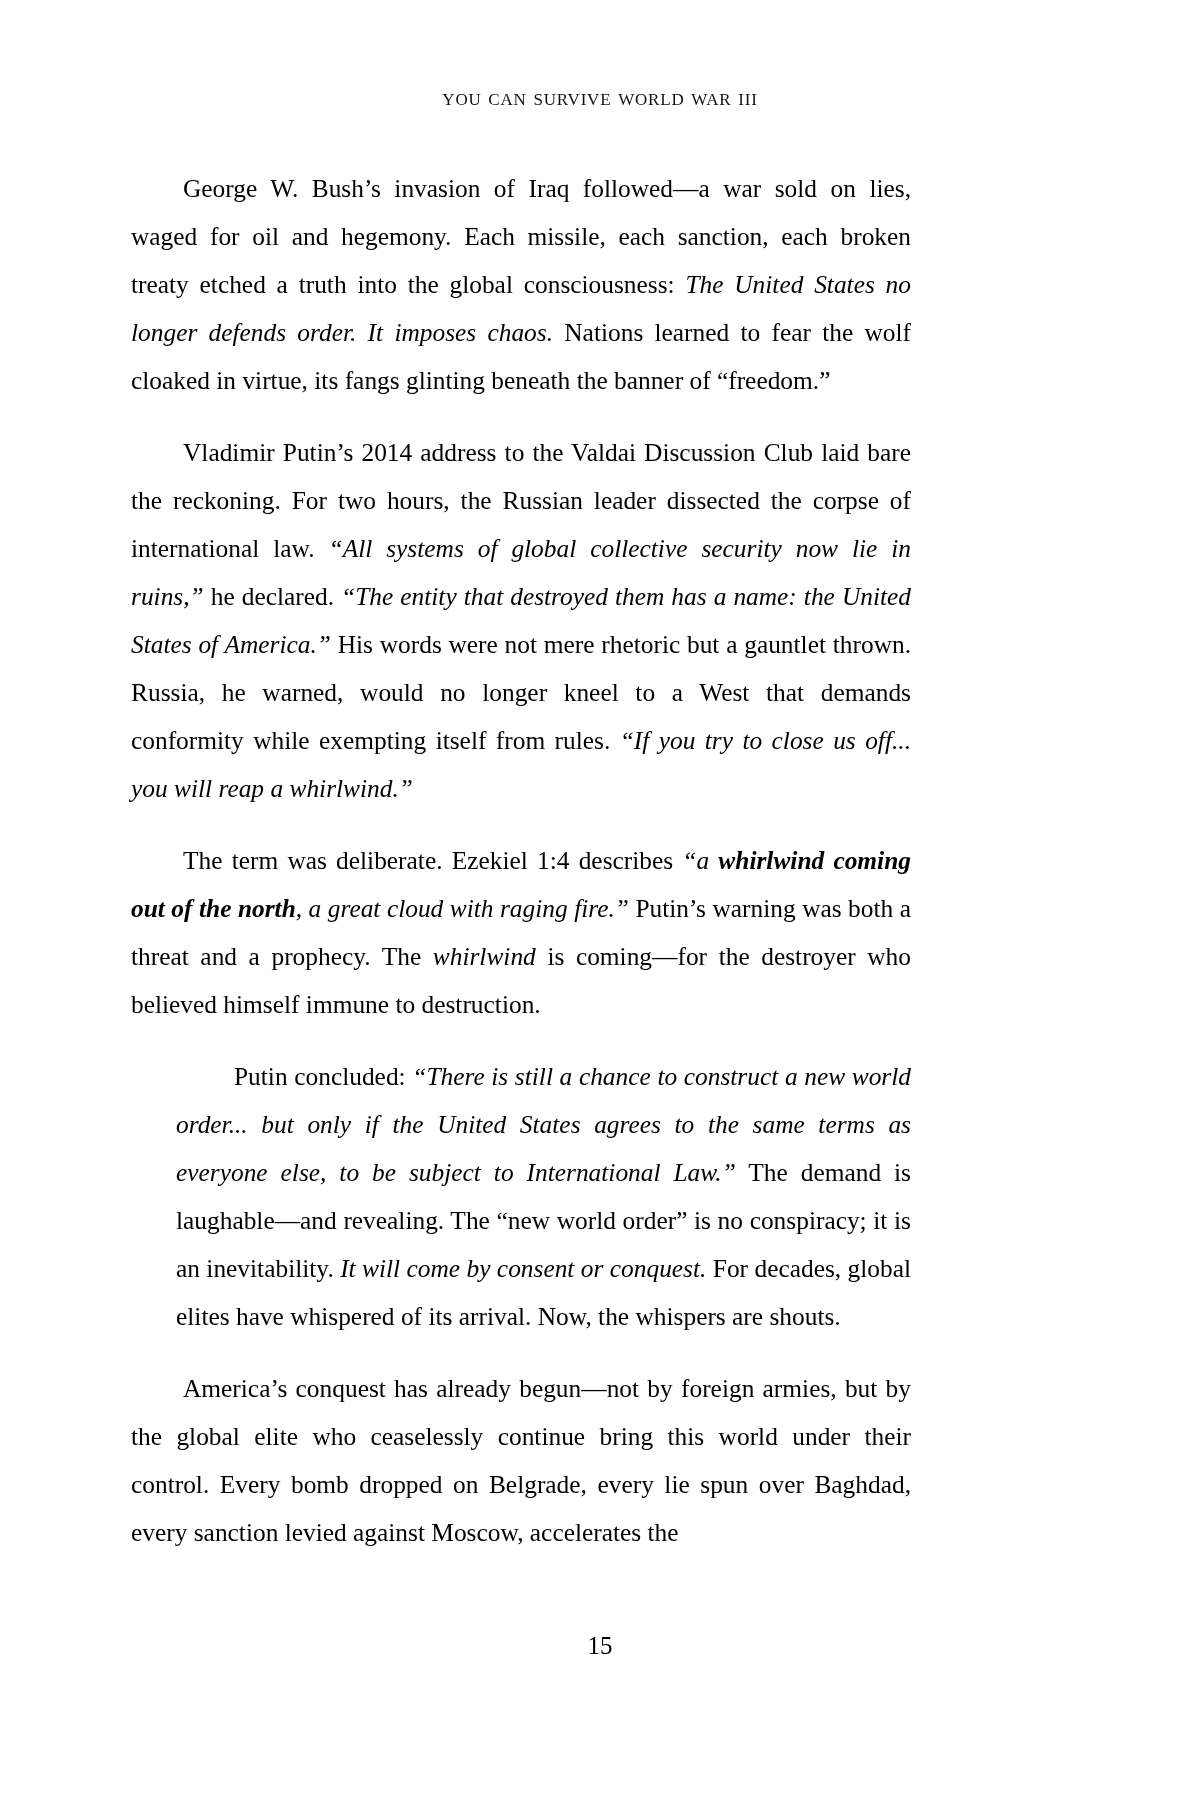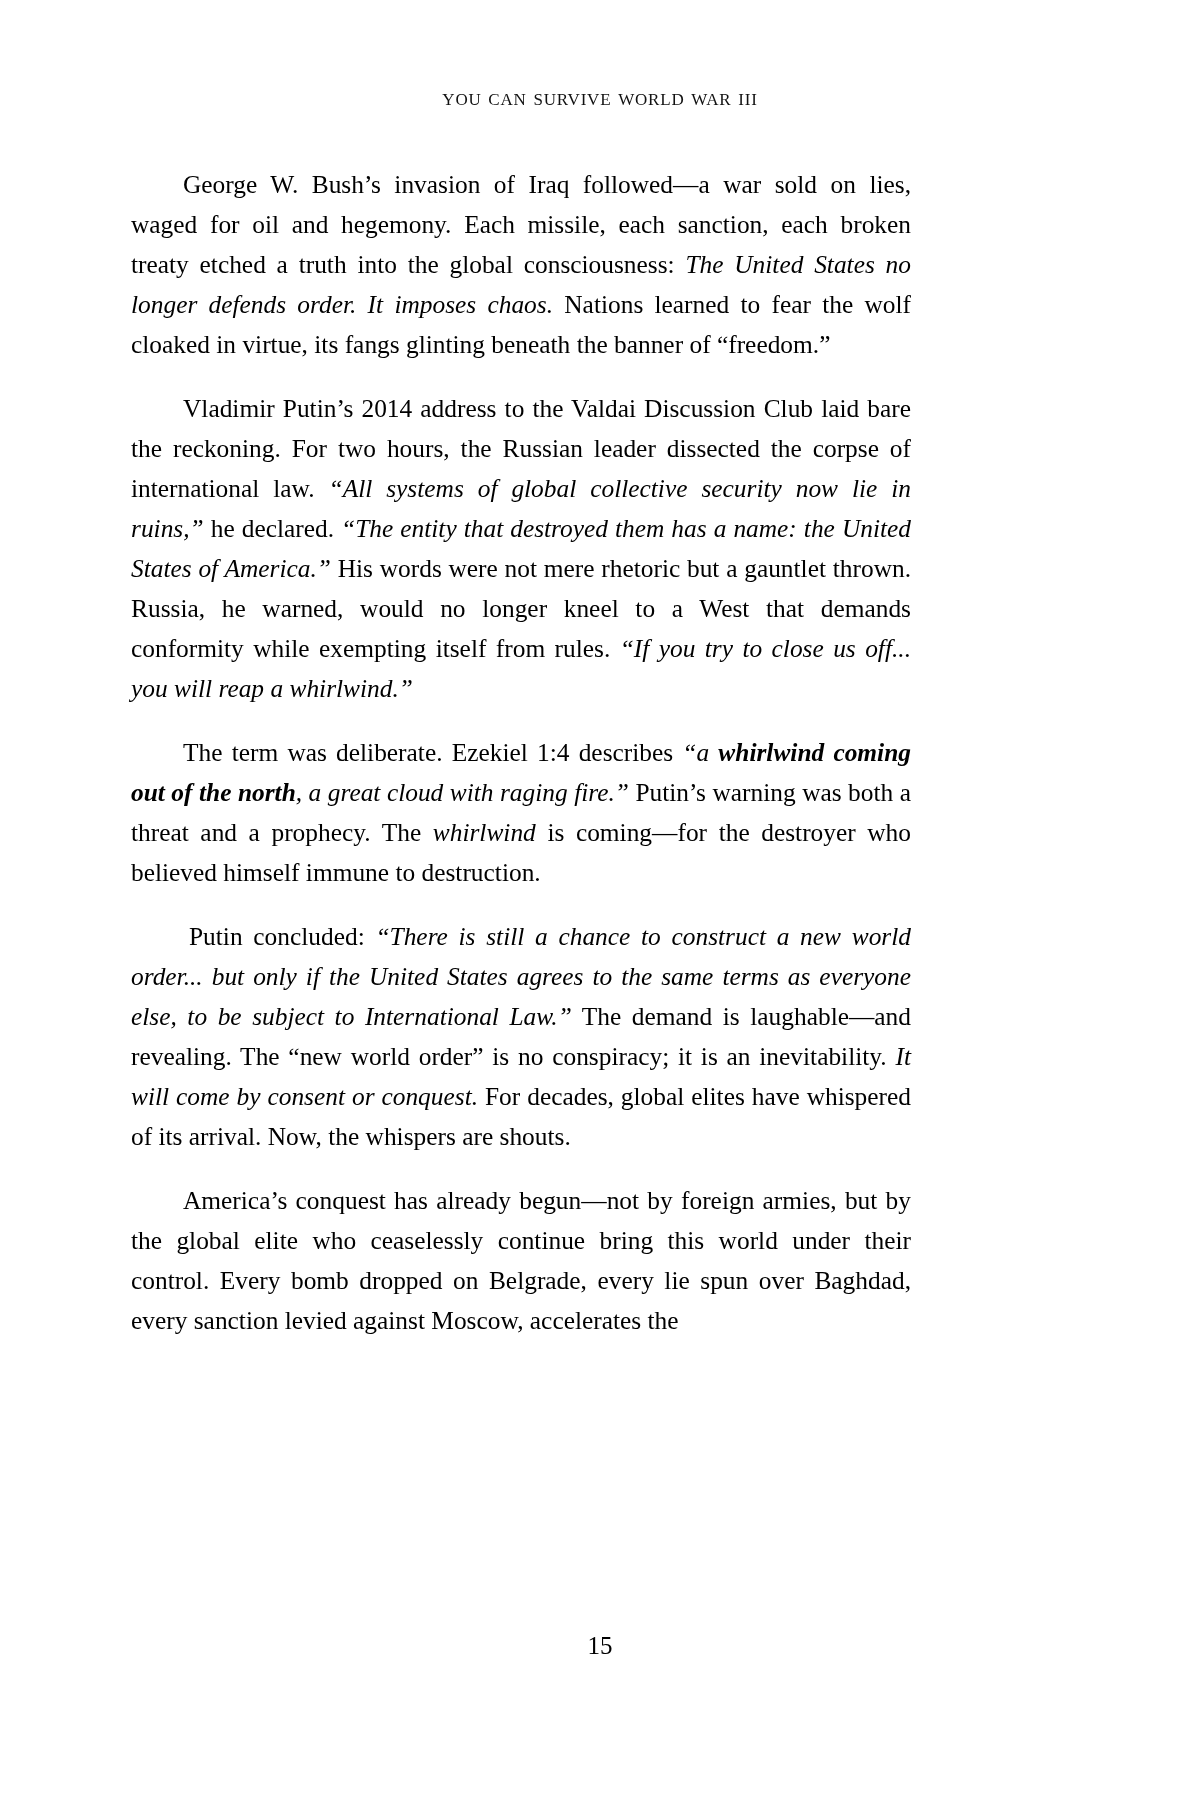--- a/index.html
+++ b/index.html
@@ -55,27 +55,27 @@
     left: 131px;
     width: 780px;
   }
 
   p.para {
     margin: 0 0 24px 0;
     text-indent: 52px;
     text-align: justify;
     text-justify: inter-word;
     font-size: 25.4px;
-    line-height: 40px;
+    line-height: 48px;
     color: #000000;
     hyphens: none;
   }
   p.para:last-child { margin-bottom: 11px; }
 
-  p.para.indent-wide { text-indent: 58px; }
+  p.para.indent-wide { text-indent: 58px; margin-left: 45px; }
 
   em, .it {
     font-style: italic;
   }
   .bi {
     font-style: italic;
     font-weight: bold;
   }
 
   

